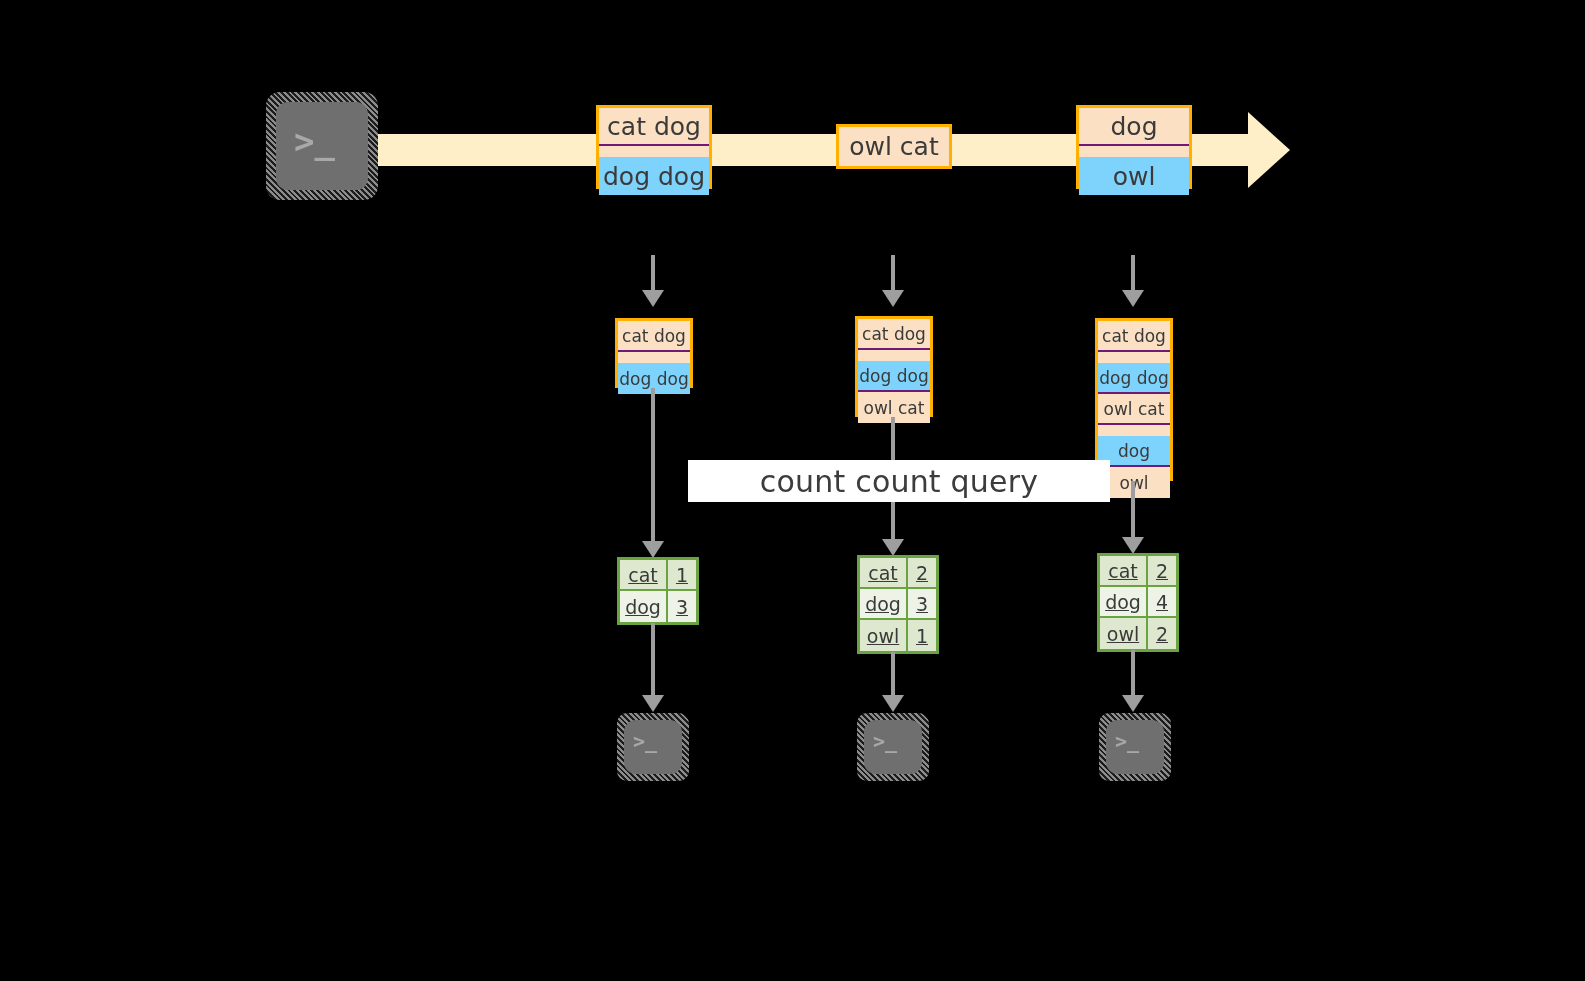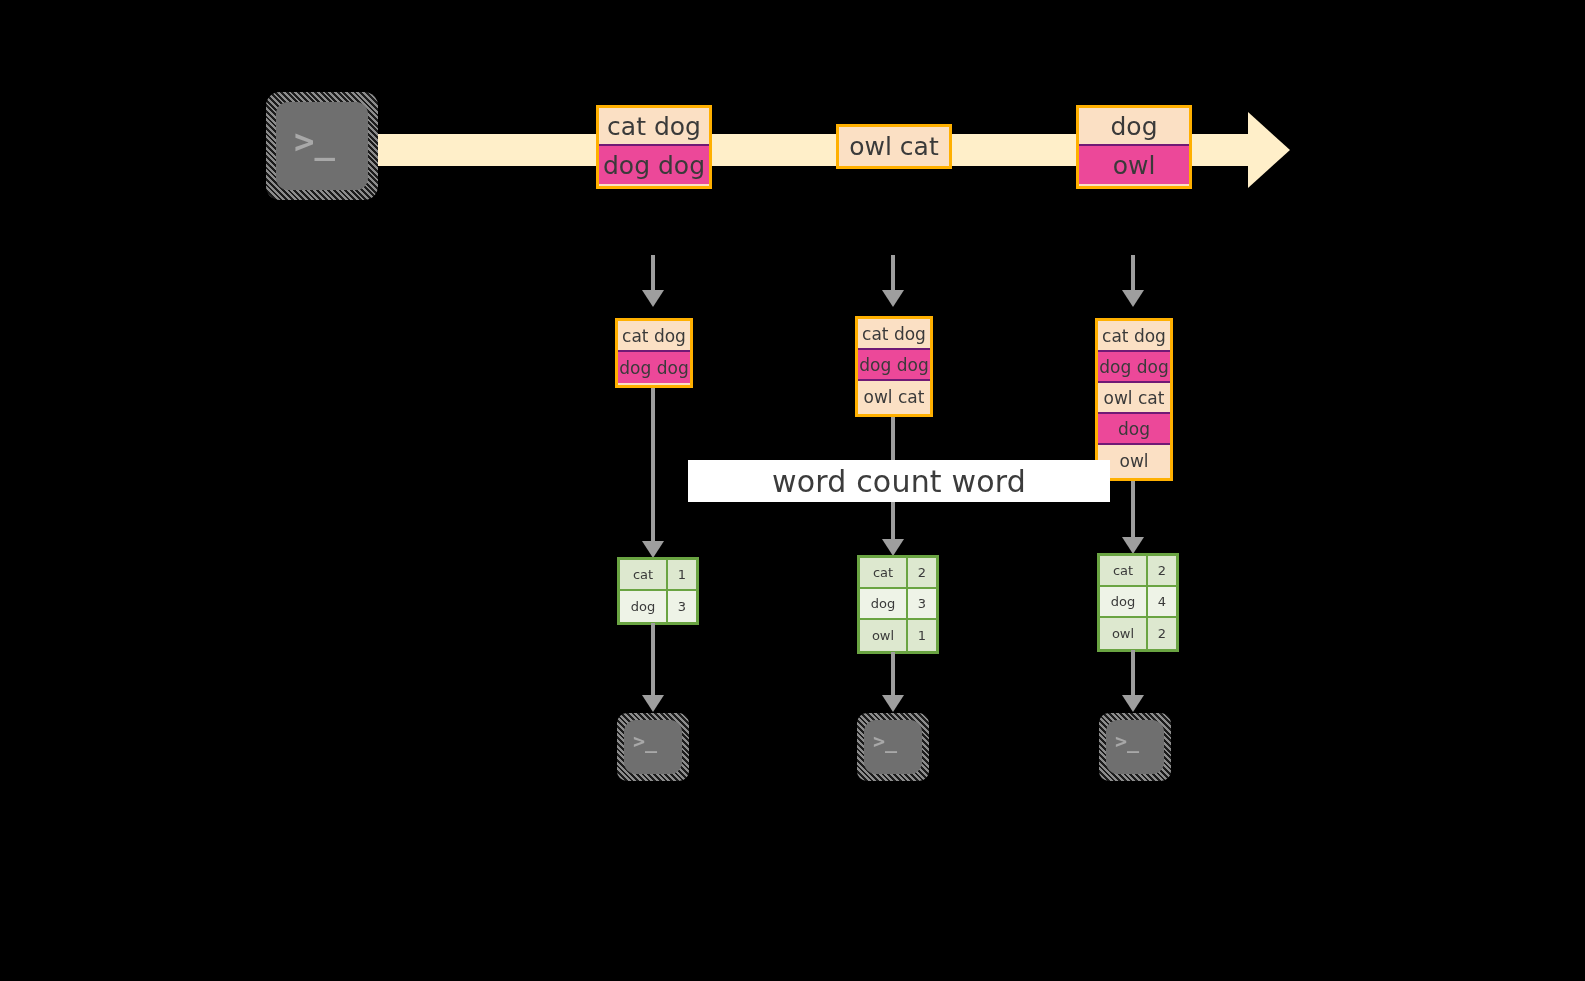--- a/index.html
+++ b/index.html
@@ -56,21 +56,21 @@
     background:#fbe0c4;
   }
   .rec {
     border-bottom:2px solid #701a75;
     display:flex; align-items:center; justify-content:center;
     white-space:nowrap;
     color:#3a3a3a;
   }
   .rec:last-child { border-bottom:none; }
   .rec.dark  { background:#fbe0c4; }
-  .rec.light { background:#ec4899; }
+  .rec.light { background:#7dd3fc;margin-top:11px; }
 
   
   .top-group .rec { height:38px; font-size:25px; }
 
   
   .snap-group { border-width:3px; }
   .snap-group .rec { height:31px; font-size:17px; }
 
   
   .tbl {
@@ -78,21 +78,21 @@
     border:3px solid #6aa442;
     background:#dde8cf;
     display:flex; flex-direction:column;
   }
   .trow { display:flex; border-bottom:2px solid #6aa442; height:31px; }
   .trow:last-child { border-bottom:none; }
   .trow.dark  .tc { background:#dde8cf; }
   .trow.light .tc { background:#eef3e7; }
   .tc {
     display:flex; align-items:center; justify-content:center;
-    font-size:13px; color:#3a3a3a; white-space:nowrap;
+    font-size:19px; color:#3a3a3a; white-space:nowrap;text-decoration:underline;
   }
   .tc.key { width:48px; border-right:2px solid #6aa442; }
   .tc.val { width:28px; }
 
   
   .vline {
     position:absolute;
     width:4px;
     background:#9e9e9e;
   }
@@ -246,16 +246,16 @@
 
   <div class="vline" style="left:1131px; top:650px; height:52px;"></div>
   <div class="vhead" style="left:1122px; top:695px;"></div>
 
   <div class="term" style="left:1099px; top:713px; width:72px; height:68px; border-radius:10px;">
     <div class="term-inner" style="left:7px; top:7px; right:7px; bottom:7px;"></div>
     <div class="term-glyph" style="font-size:20px; left:16px; top:18px;">&gt;_</div>
   </div>
 
   <div class="banner" style="left:688px; top:460px; width:422px; height:42px;">
-    <span class="banner-label">word count word</span>
+    <span class="banner-label">count count query</span>
   </div>
 
 </div>
 
 </body></html>

